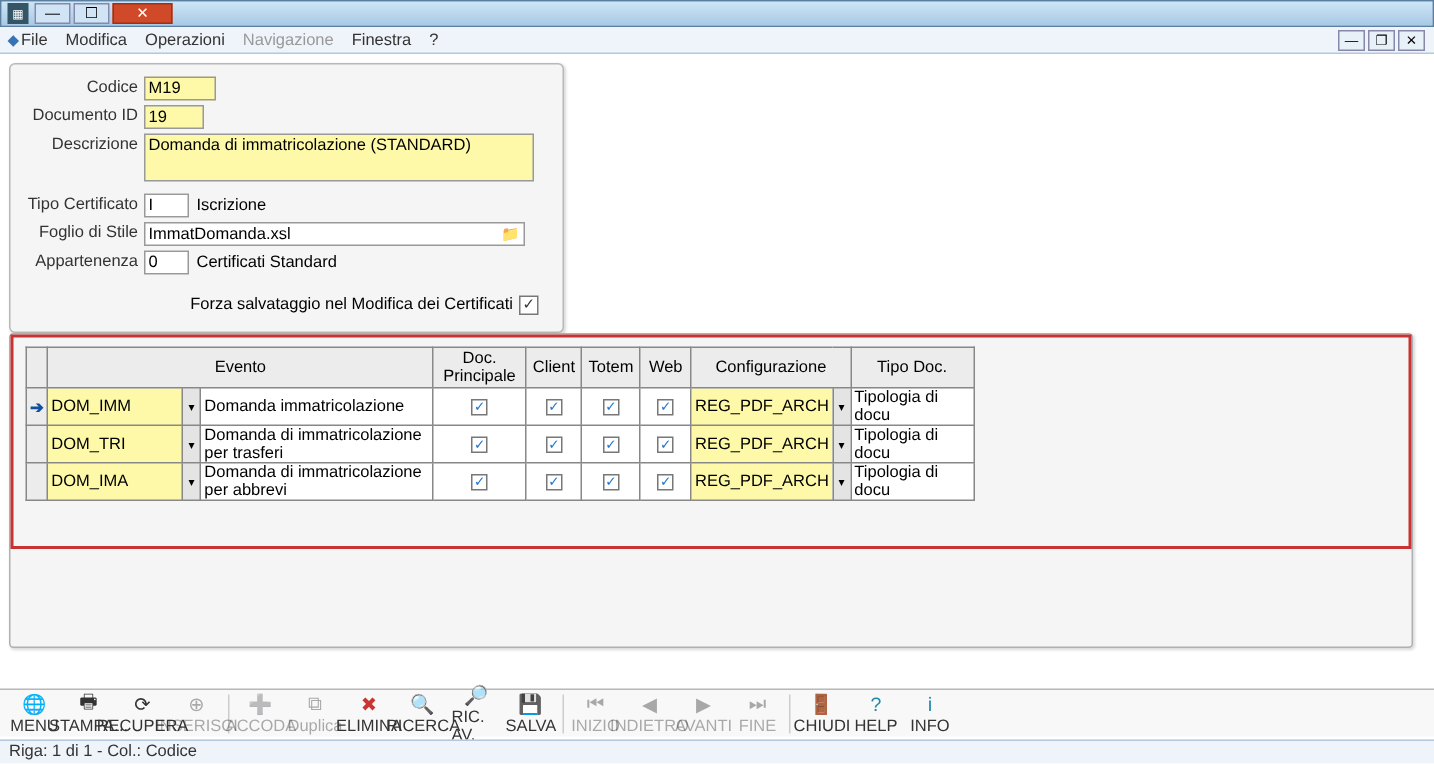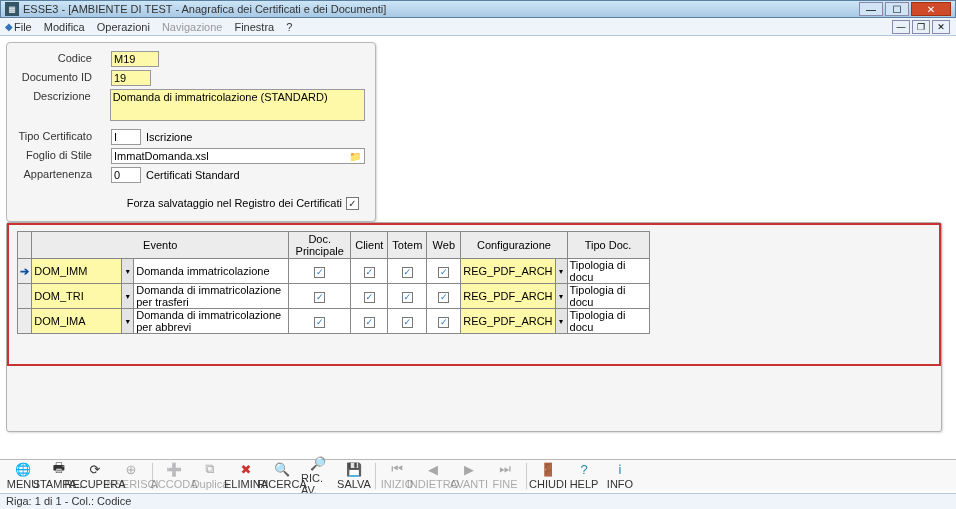--- a/index.html
+++ b/index.html
@@ -16,21 +16,21 @@
 .menubar .bullet { color: #3673b5; font-size: 10px; position: absolute; left: 5px; top: 21px;}
 .menubar span { color: #333; }
 .menubar span.disabled { color: #999; }
 .mdi-btns { position: absolute; right: 6px; top: 20px; display: flex; gap: 2px; }
 .mdi-btns span { width: 18px; height: 14px; border: 1px solid #88a; background: #e8f0f8; display: inline-flex; align-items: center; justify-content: center; font-size: 9px; }
 
 .content { padding: 6px; }
 
 .form-panel { border: 1px solid #b8b8b8; background: #f5f5f5; padding: 8px 10px; width: 370px; border-radius: 4px; box-shadow: 1px 1px 2px rgba(0,0,0,0.15); }
 .form-row { display: flex; align-items: flex-start; margin-bottom: 3px; min-height: 16px; }
-.form-row label { width: 75px; text-align: right; margin-right: 19px; color: #333; padding-top: 1px; }
+.form-row label { width: 75px; text-align: right; margin-right: 4px; color: #333; padding-top: 1px; }
 .form-row .field { height: 16px; border: 1px solid #999; background: #fff; padding: 0 2px; display: flex; align-items: center; }
 .field.yellow { background: #fdf9a8; }
 .field.code { width: 48px; }
 .field.docid { width: 40px; }
 .field.descr { width: 260px; height: 32px; align-items: flex-start; padding-top: 1px; }
 .field.tipo { width: 30px; margin-right: 3px; }
 .field.tipolab { width: 200px; border: none; background: transparent; }
 .field.stile { width: 254px; position: relative; }
 .field.stile::after { content: "📁"; position: absolute; right: 2px; font-size: 10px; }
 .field.appart { width: 30px; margin-right: 3px; }
@@ -68,23 +68,20 @@
 .tbtn .ico { width: 16px; height: 16px; display: flex; align-items: center; justify-content: center; font-size: 13px; }
 .tbar-sep { width: 1px; height: 26px; background: #ccc; margin: 0 2px; }
 
 .statusbar { position: absolute; bottom: 0; left: 0; right: 0; height: 16px; background: #eef4fa; border-top: 1px solid #b4c8dd; padding: 1px 6px; color: #333; }
 </style>
 </head>
 <body>
 
 <div class="titlebar">
   <span class="icon">▦</span>
-  <span class="title">
-    <span>ESSE3 -</span> <span>[AMBIENTE DI TEST - Anagrafica dei Certificati e dei Documenti]</span>
-  </span>
   <div class="winbtns">
     <span>—</span>
     <span>☐</span>
     <span class="close">✕</span>
   </div>
 </div>
 
 <div class="menubar">
   <span class="bullet">◆</span>
   <span>File</span>
@@ -122,21 +119,21 @@
     <div class="form-row">
       <label>Foglio di Stile</label>
       <div class="field stile">ImmatDomanda.xsl</div>
     </div>
     <div class="form-row">
       <label>Appartenenza</label>
       <div class="field appart">0</div>
       <div class="field tipolab">Certificati Standard</div>
     </div>
     <div class="form-row forza">
-      <span>Forza salvataggio nel Registro dei Certificati</span>
+      <span>Forza salvataggio nel Modifica dei Certificati</span>
       <span class="chk checked"></span>
     </div>
   </div>
 
 
   <div class="grid-container">
     <div class="highlight-box">
       <table class="grid">
         <thead>
           <tr>

